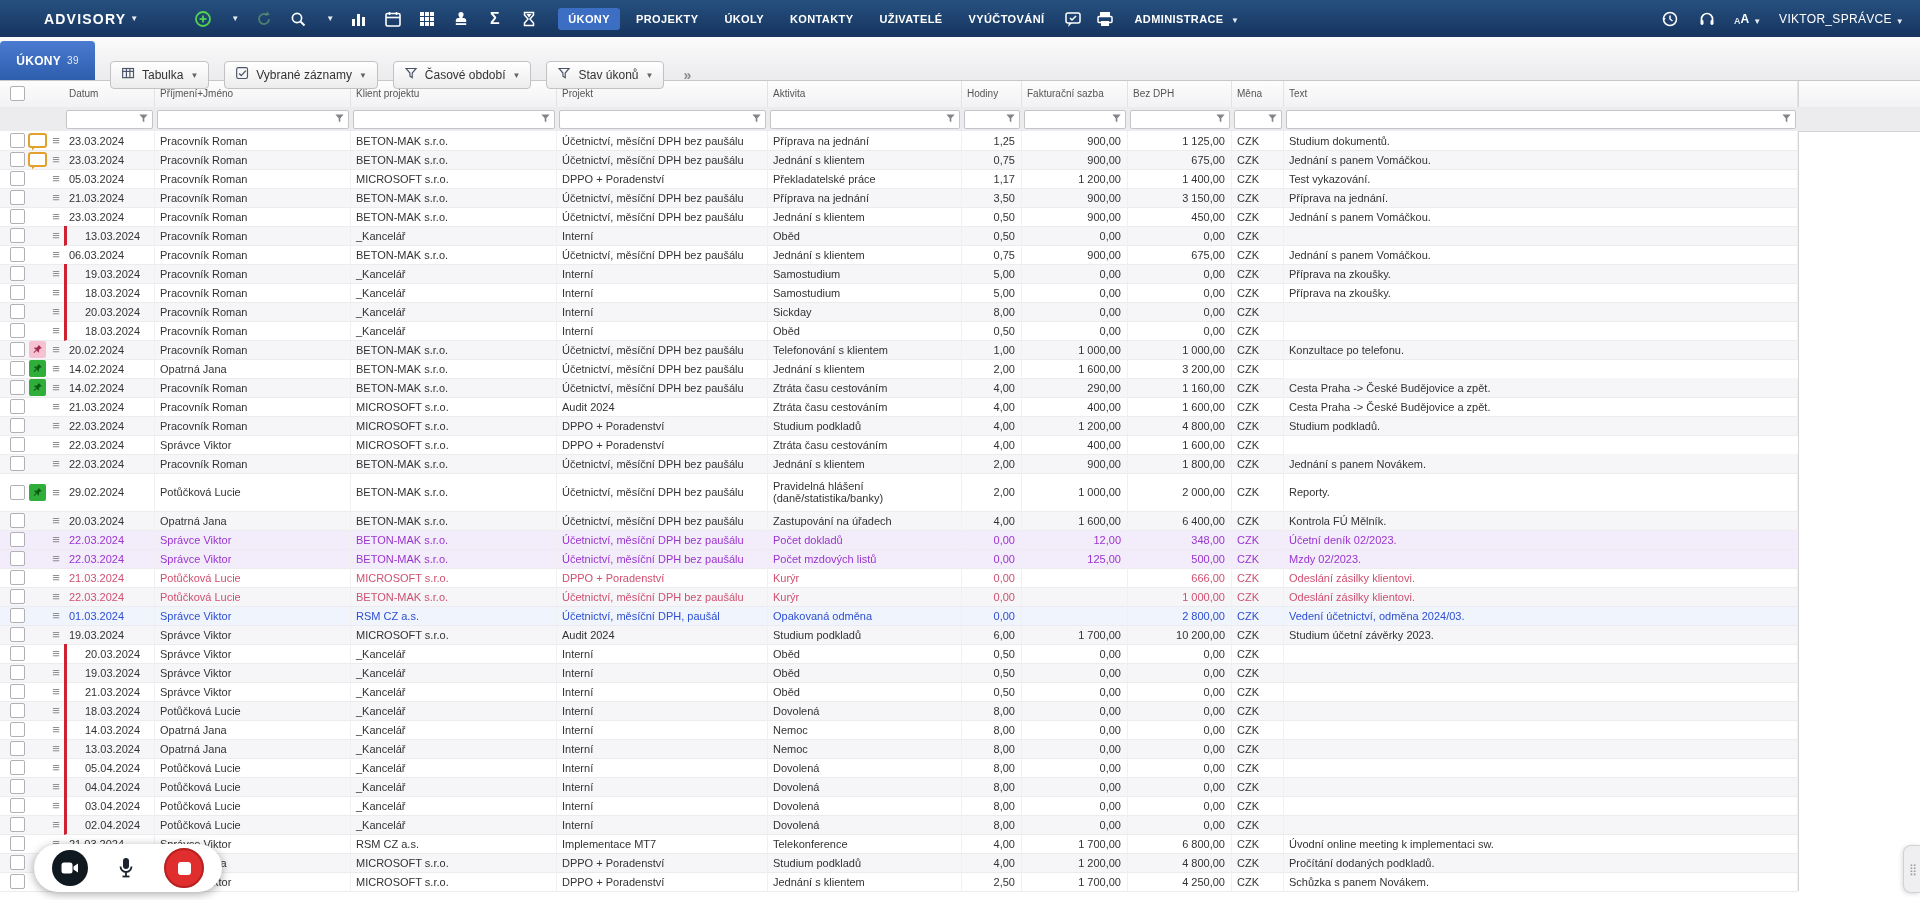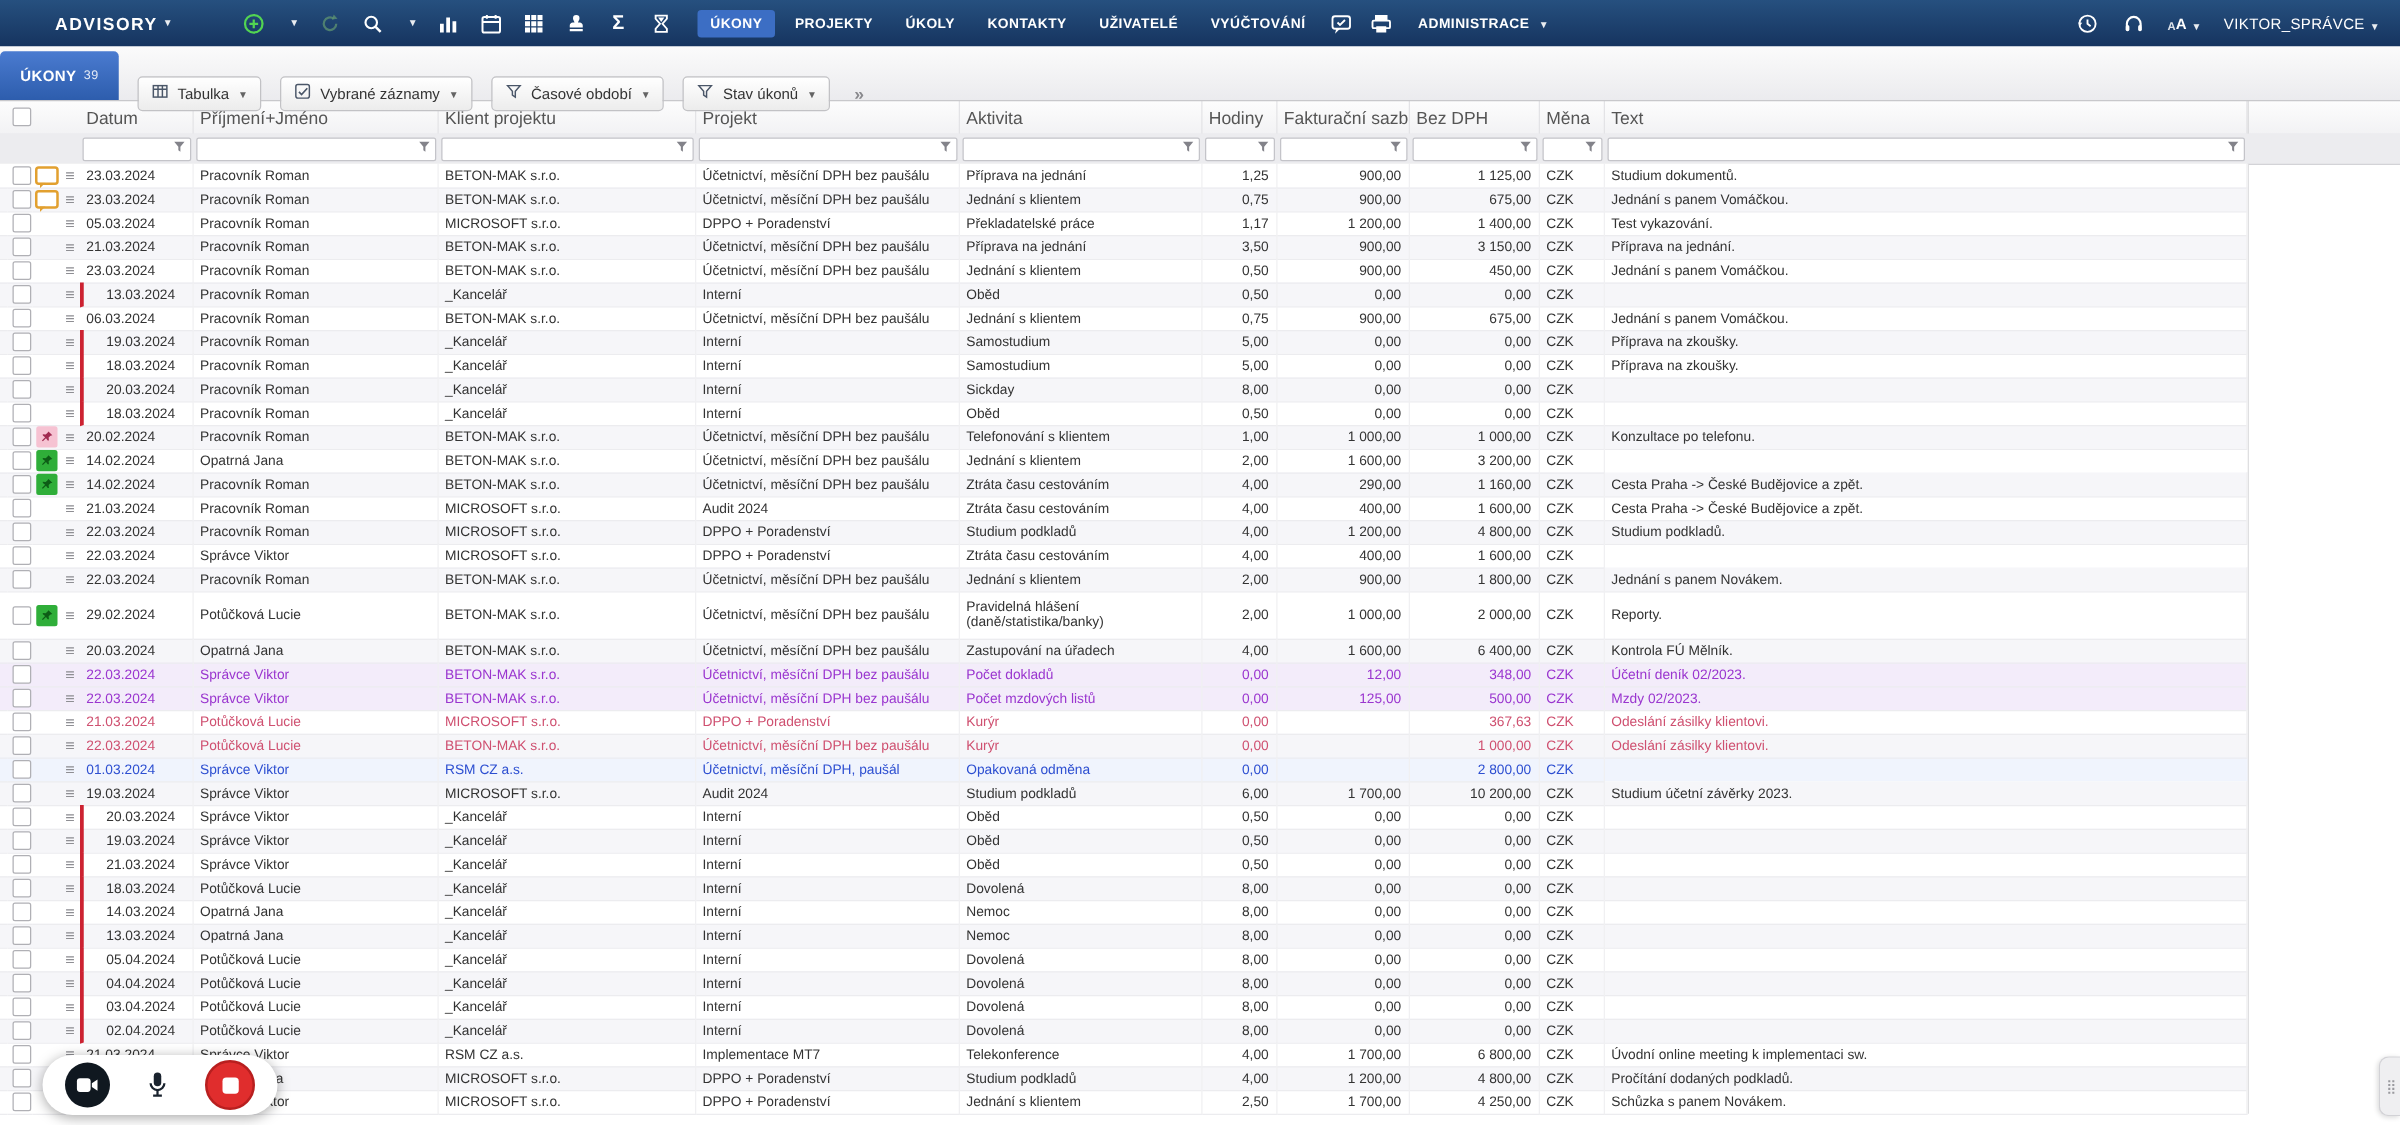--- a/index.html
+++ b/index.html
@@ -35,21 +35,21 @@
   .tbtn{height:26px;display:inline-flex;align-items:center;gap:6px;padding:0 10px;
         background:linear-gradient(#ffffff,#ececec);border:1px solid #c2c2c5;border-radius:4px;
         font-size:12px;color:#333;white-space:nowrap}
   .tbtn .caret{color:#555;margin-left:1px}
   .chev{color:#8a8a8e;font-size:14px;margin-left:4px;letter-spacing:-1px;font-weight:bold}
 
   
   .grid{display:grid;grid-template-columns:6px 20px 22px 16px 91px 196px 206px 211px 194px 60px 106px 104px 52px 514px}
   .thead-band{position:absolute;top:80px;left:0;right:0;height:27px;background:linear-gradient(#fdfdfd,#f2f2f4);border-bottom:1px solid #dadade}
   .thead{position:absolute;top:80px;left:0;width:1798px;height:27px;align-items:center;border-right:1px solid #d5d5d8}
-  .hcell{font-size:14px;color:#555;padding-left:5px;border-right:1px solid #e3e3e6;height:100%;
+  .hcell{font-size:10px;color:#555;padding-left:5px;border-right:1px solid #e3e3e6;height:100%;
          display:flex;align-items:center;overflow:hidden;white-space:nowrap}
   .hplain{height:100%;display:flex;align-items:center;justify-content:center}
   .filter-band{position:absolute;top:107px;left:0;right:0;height:24px;background:#ececef;border-bottom:1px solid #d3d3d7}
   .tfilter{position:absolute;top:107px;left:0;width:1798px;height:24px;align-items:center}
   .fcell{height:100%;display:flex;align-items:center;padding:0 2px}
   .fbox{flex:1;height:17px;background:#fff;border:1px solid #c4c4c9;border-radius:2px;
         display:flex;align-items:center;justify-content:flex-end;padding-right:3px}
   .tbody{position:absolute;top:131px;left:0;width:1798px;border-right:1px solid #d5d5d8;background:#fff}
   .trow{height:19px;background:#fff;font-size:11px;color:#333}
   .trow.alt{background:#f6f6f9}
@@ -827,21 +827,21 @@
       <div class="plaincell">
         <span class="ham">≡</span>
       </div>
       <div class="tcell">21.03.2024</div>
       <div class="tcell">Potůčková Lucie</div>
       <div class="tcell">MICROSOFT s.r.o.</div>
       <div class="tcell">DPPO + Poradenství</div>
       <div class="tcell">Kurýr</div>
       <div class="tcell num">0,00</div>
       <div class="tcell num"></div>
-      <div class="tcell num">367,63</div>
+      <div class="tcell num">666,00</div>
       <div class="tcell">CZK</div>
       <div class="tcell">Odeslání zásilky klientovi.</div>
     </div>
     <div class="trow grid alt pink">
       <div class="plaincell"></div>
       <div class="plaincell">
         <span class="cb"></span>
       </div>
       <div class="plaincell"></div>
       <div class="plaincell">
@@ -869,20 +869,21 @@
       </div>
       <div class="tcell">01.03.2024</div>
       <div class="tcell">Správce Viktor</div>
       <div class="tcell">RSM CZ a.s.</div>
       <div class="tcell">Účetnictví, měsíční DPH, paušál</div>
       <div class="tcell">Opakovaná odměna</div>
       <div class="tcell num">0,00</div>
       <div class="tcell num"></div>
       <div class="tcell num">2 800,00</div>
       <div class="tcell">CZK</div>
+      <div class="tcell">Vedení účetnictví, odměna 2024/03.</div>
     </div>
     <div class="trow grid alt">
       <div class="plaincell"></div>
       <div class="plaincell">
         <span class="cb"></span>
       </div>
       <div class="plaincell"></div>
       <div class="plaincell">
         <span class="ham">≡</span>
       </div>

